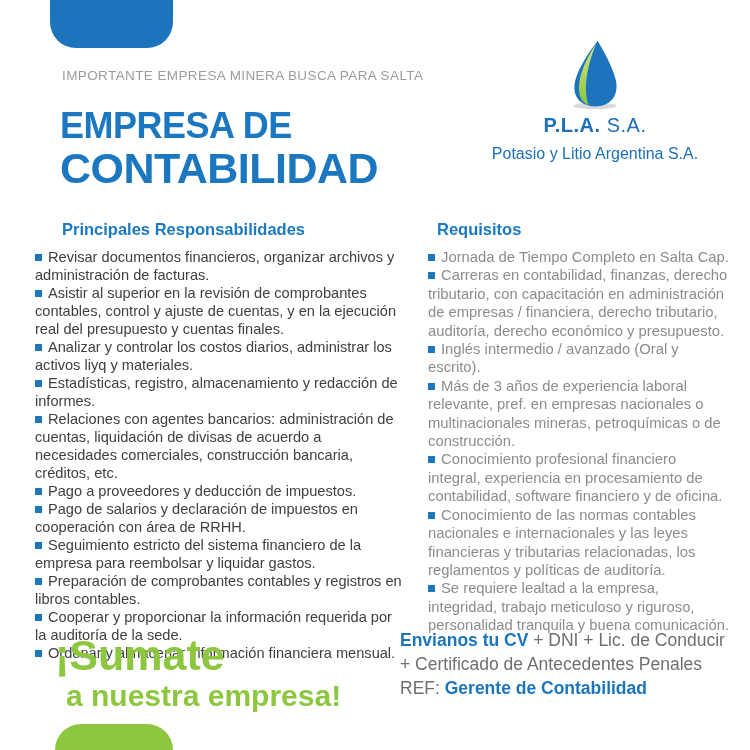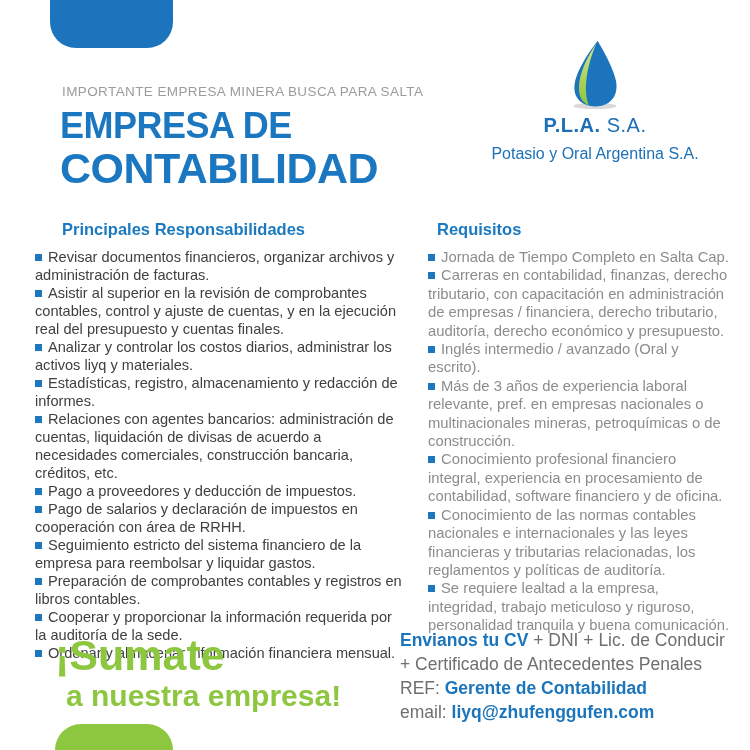--- a/index.html
+++ b/index.html
@@ -11,21 +11,21 @@
   .shape-top{
     position:absolute;left:50px;top:-26px;width:123px;height:74px;
     background:#1c74bc;border-radius:26px;
   }
   .shape-bottom{
     position:absolute;left:55px;top:724px;width:118px;height:60px;
     background:#8dc63f;border-radius:26px;
   }
   
   .eyebrow{
-    position:absolute;left:62px;top:84px;font-size:13.5px;
+    position:absolute;left:62px;top:68px;font-size:13.5px;
     color:#9b9c9e;letter-spacing:.4px;
   }
   .title{position:absolute;left:60px;top:106px;color:#1b77c0;font-weight:bold;}
   .title .l1{font-size:36px;line-height:40px;letter-spacing:-.5px;}
   .title .l2{font-size:43px;line-height:44px;letter-spacing:-.5px;}
   
   .logo{position:absolute;left:470px;top:40px;width:250px;text-align:center;color:#1d70b7;}
   .logo svg{display:block;margin:0 auto;}
   .logo-name{font-size:20px;margin-top:4px;letter-spacing:.5px;}
   .logo-name b{font-weight:bold;}
@@ -72,21 +72,21 @@
       <linearGradient id="leafgrad" x1="0" y1="0" x2="0" y2="1">
         <stop offset="0" stop-color="#d3e389"></stop>
         <stop offset="1" stop-color="#8dc63f"></stop>
       </linearGradient>
     </defs>
     <ellipse cx="30" cy="73.5" rx="24" ry="3.5" fill="#b9babc" opacity="0.55"></ellipse>
     <path d="M33 1 C33 1 11 28 7.5 48 C4.5 65 16 74 30.5 74 C45.5 74 56.5 64 53.5 46 C50.5 29 33 1 33 1 Z" fill="#1c75bc"></path>
     <path d="M31.5 4 C17 25 10.5 45 12.5 58.5 C13.6 66 17.5 70.5 23 72.5 C17 57 20 31 31.5 4 Z" fill="url(#leafgrad)"></path>
   </svg>
   <div class="logo-name"><b>P.L.A.</b><span> S.A.</span></div>
-  <div class="logo-sub">Potasio y Oral Argentina S.A.</div>
+  <div class="logo-sub">Potasio y Litio Argentina S.A.</div>
 </div>
 
 <div class="col col-left">
   <h2>Principales Responsabilidades</h2>
   <div>
 
       <p><span class="bullet"></span><span>Revisar documentos financieros, organizar archivos y administración de facturas.</span></p>
 
       <p><span class="bullet"></span><span>Asistir al superior en la revisión de comprobantes contables, control y ajuste de cuentas, y en la ejecución real del presupuesto y cuentas finales.</span></p>
 
@@ -132,16 +132,15 @@
 
 <div class="cta">
   <div class="c1">¡Sumate</div>
   <div class="c2">a nuestra empresa!</div>
 </div>
 
 <div class="contact">
   <p><span class="hl">Envianos tu CV</span><span> + DNI + Lic. de Conducir</span></p>
   <p>+ Certificado de Antecedentes Penales</p>
   <p><span>REF: </span><span class="hl">Gerente de Contabilidad</span></p>
-  <p><span>email: </span><span class="hl">liyq@zhufenggufen.com</span></p>
 </div>
 
 <div class="shape-bottom"></div>
 
 </body></html>

